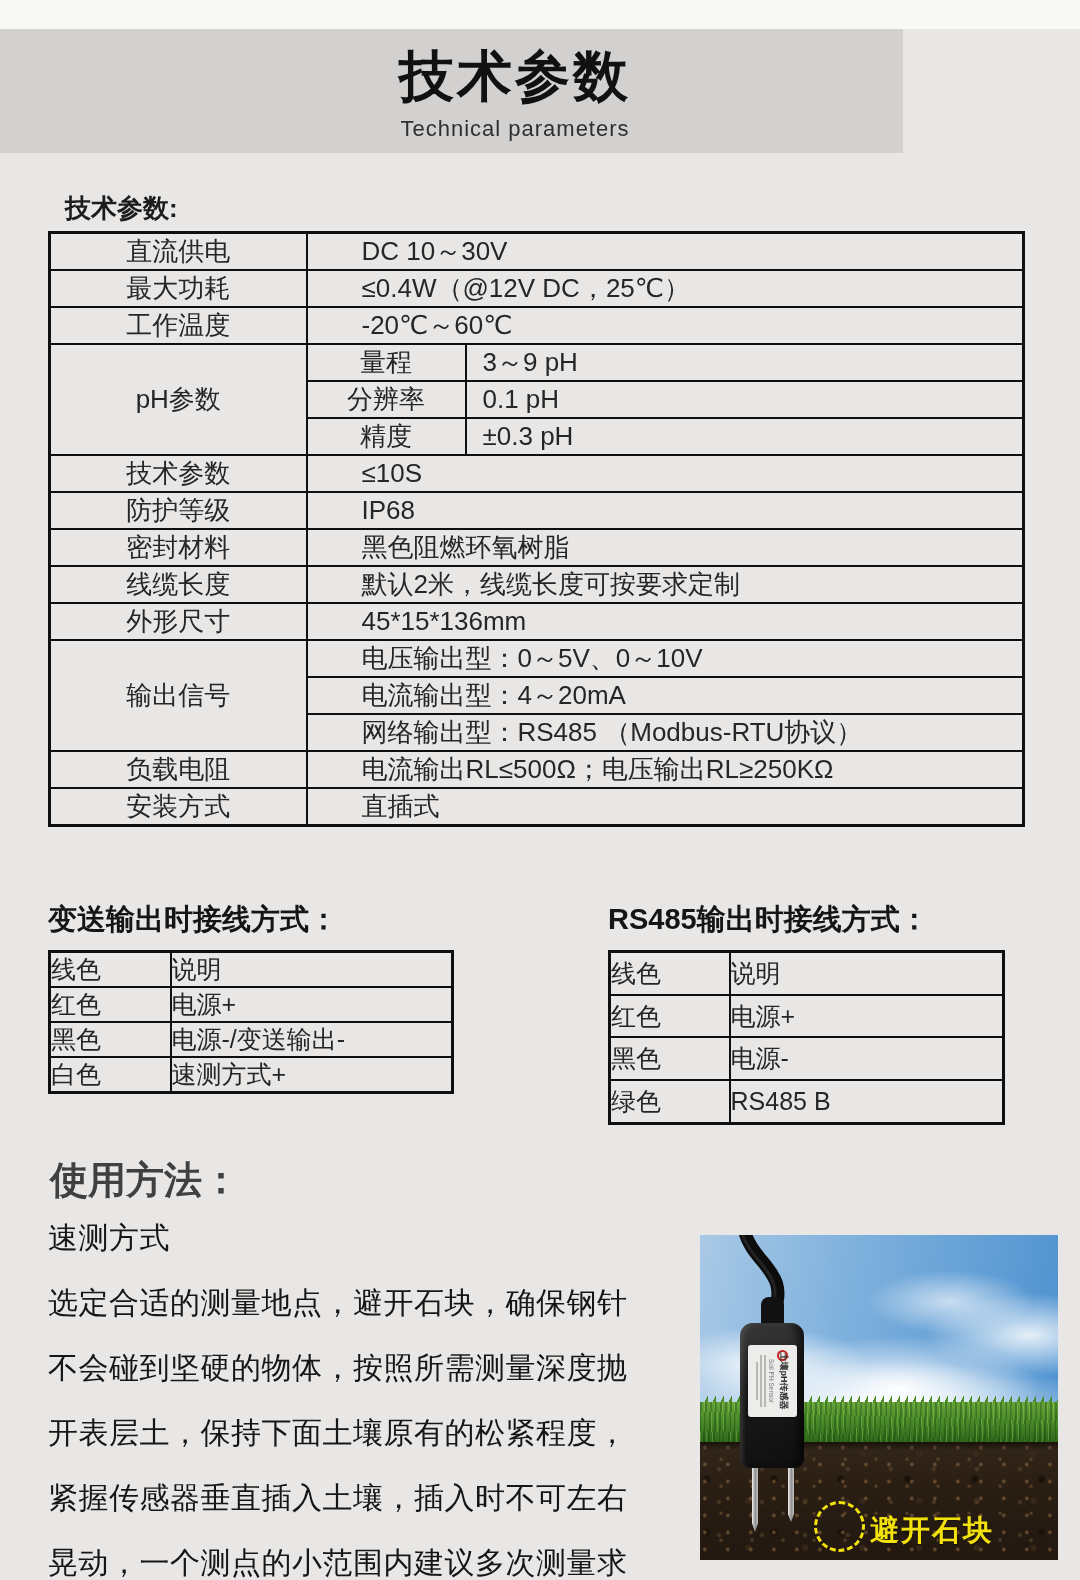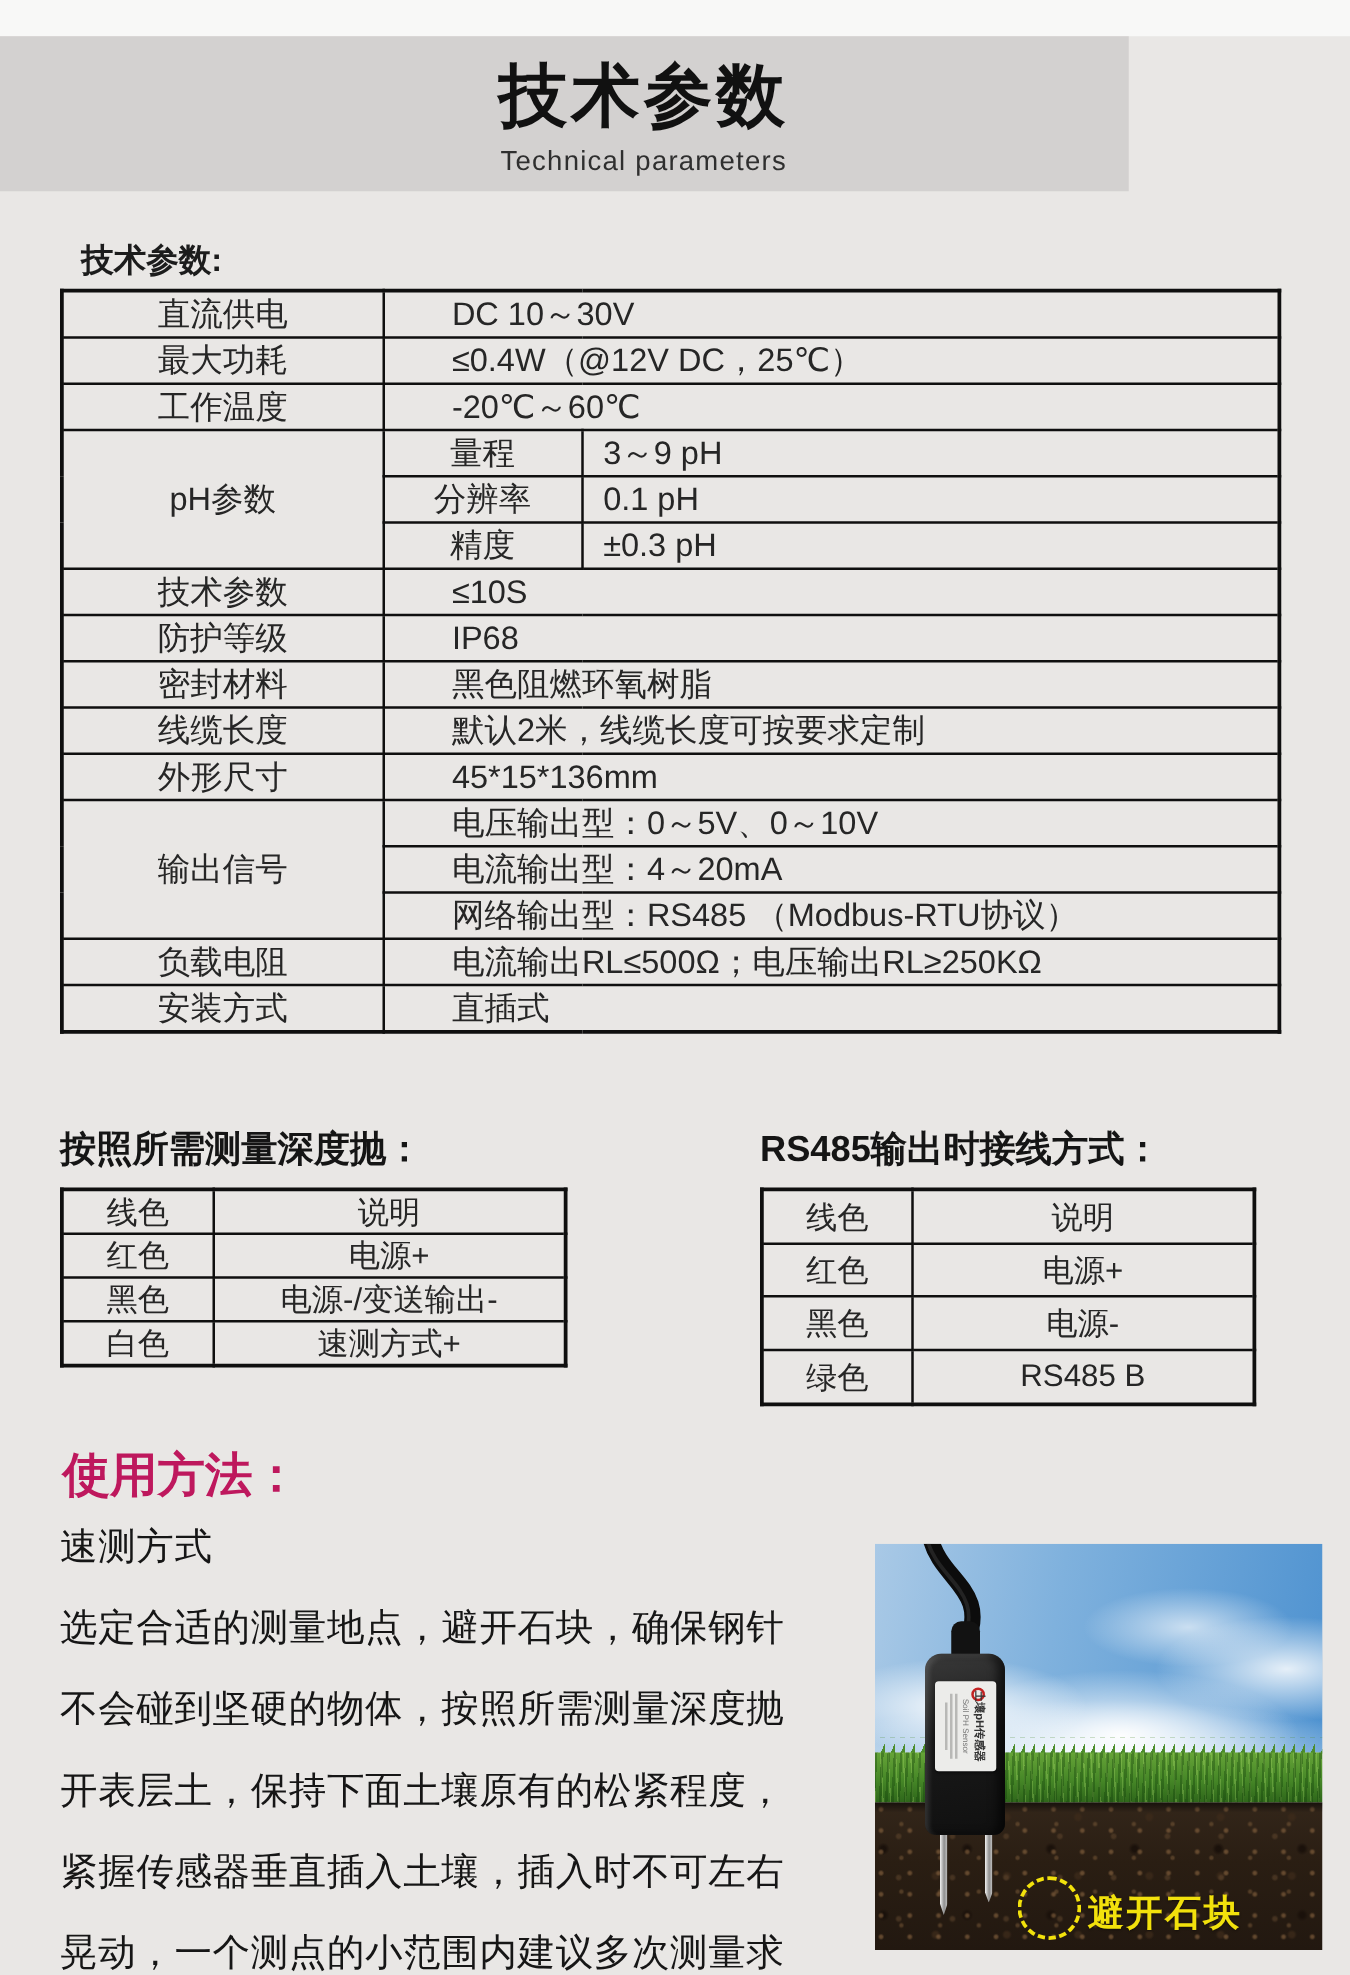--- a/index.html
+++ b/index.html
@@ -22,25 +22,25 @@
   .spec-table{position:absolute;left:48px;top:231px;width:974px;height:591px;
     border:3px solid #0f0f0f;font-size:26px;color:#262626;}
   .spec-table td{border:2px solid #0f0f0f;padding:0;overflow:hidden;white-space:nowrap;}
   td.c{text-align:center;}
   td.val{text-align:left;}
   td.pad-big{padding-left:54px;}
   td.pad-sm{padding-left:16px;}
   .wiring-title{position:absolute;top:900px;font-size:29px;font-weight:700;color:#151515;}
   .wt-left{left:48px;} .wt-right{left:608px;}
   .wiring-table{position:absolute;top:950px;border:3px solid #0f0f0f;font-size:25px;color:#262626;background:transparent;}
-  .wiring-table td{border:2px solid #0f0f0f;text-align:center;padding:0;white-space:nowrap;}
+  .wiring-table td{border:2px solid #0f0f0f;text-align:left;padding:0;white-space:nowrap;}
   .w-analog{left:48px;width:403px;height:138px;}
   .w-rs485{left:608px;width:394px;height:175px;}
   
-  .usage-heading{position:absolute;left:50px;top:1155px;font-size:38px;font-weight:800;color:#be185d;}
+  .usage-heading{position:absolute;left:50px;top:1155px;font-size:38px;font-weight:800;color:#404040;}
   .usage-body{position:absolute;left:48px;top:1205px;width:655px;font-size:30px;color:#161616;}
   .usage-line{height:65px;line-height:65px;white-space:nowrap;letter-spacing:0.5px;}
   
   .photo{position:absolute;left:700px;top:1235px;width:358px;height:325px;overflow:hidden;}
   .sky{position:absolute;left:0;top:0;width:358px;height:167px;
     background:
       radial-gradient(ellipse 150px 55px at 18% 78%, rgba(255,255,255,.95), rgba(255,255,255,0) 70%),
       radial-gradient(ellipse 190px 70px at 55% 92%, rgba(255,255,255,.97), rgba(255,255,255,0) 75%),
       radial-gradient(ellipse 150px 60px at 92% 60%, rgba(255,255,255,.85), rgba(255,255,255,0) 70%),
       radial-gradient(ellipse 120px 45px at 70% 40%, rgba(255,255,255,.65), rgba(255,255,255,0) 70%),
@@ -172,21 +172,21 @@
       <td class="c">负载电阻</td>
       <td colspan="2" class="val pad-big">电流输出RL≤500Ω；电压输出RL≥250KΩ</td>
     </tr>
     <tr>
       <td class="c">安装方式</td>
       <td colspan="2" class="val pad-big">直插式</td>
     </tr>
   </tbody>
     </table>
 
-  <div class="wiring-title wt-left">按照所需测量深度抛：</div>
+  <div class="wiring-title wt-left">变送输出时接线方式：</div>
   <div class="wiring-title wt-right">RS485输出时接线方式：</div>
 
   <table class="wiring-table w-analog">
     <colgroup>
         <col style="width:121px">
         <col style="width:282px">
       </colgroup>
     <tbody>
         <tr>
       <td>线色</td>

